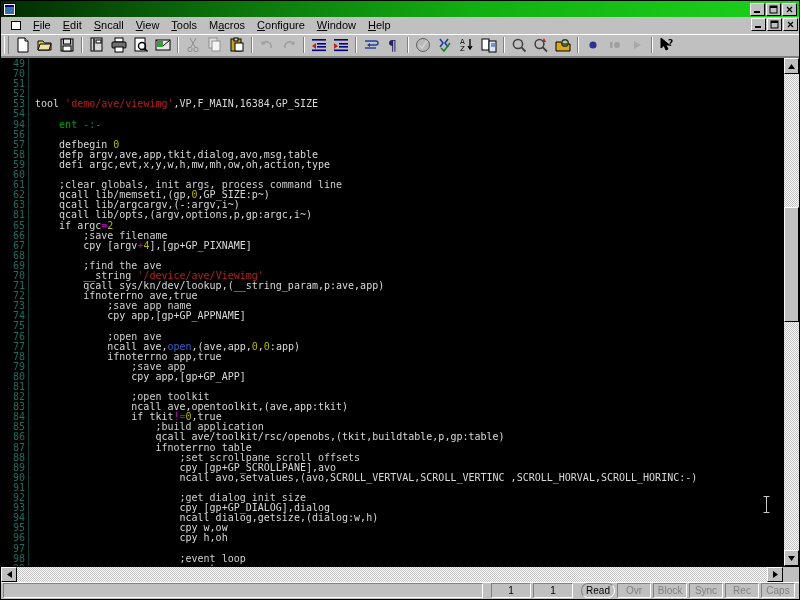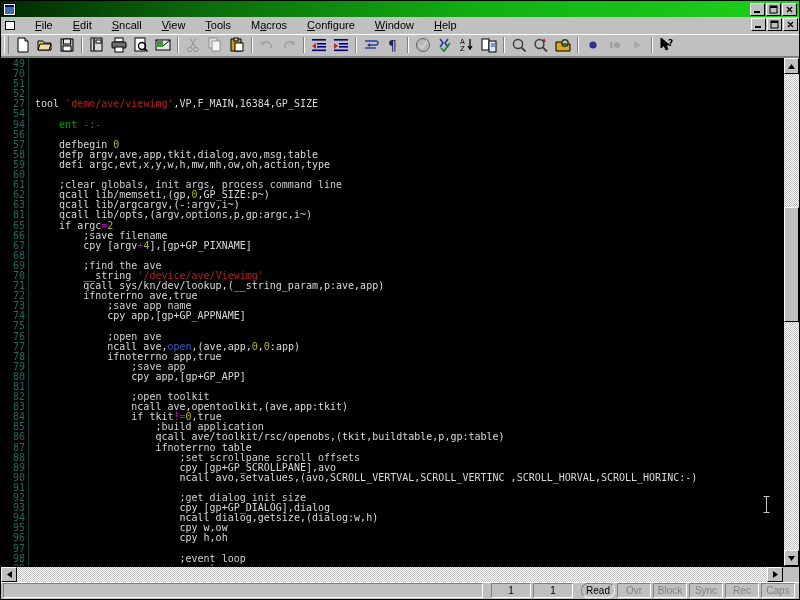--- a/index.html
+++ b/index.html
@@ -67,24 +67,23 @@
     font-size:8px;color:#000;line-height:1;
     font-family:"Liberation Sans",sans-serif;
   }
   .winbtn svg{display:block;}
 
   
   .menubar{
     height:16px;flex:0 0 16px;
     background:#c0c0c0;
     display:flex;align-items:center;
-    padding-left:2px;
+    padding-left:8px;
     border-bottom:1px solid #c0c0c0;
     position:relative;
-    gap:8px;
   }
   .menubar .mdi-icon{
     width:14px;height:13px;
     background:#c0c0c0;
     margin-right:4px;
     display:flex;align-items:center;justify-content:center;
     box-sizing:border-box;
   }
   .menubar .mdi-icon i{
     display:block;width:10px;height:9px;background:#ffffff;border:1px solid #000;box-sizing:border-box;
@@ -552,21 +551,21 @@
     </div>
   </div>
 
   <div class="editor-wrap">
     <div class="editor">
       <div class="gutter">
           <div>49</div>
           <div>70</div>
           <div>51</div>
           <div>52</div>
-          <div>27</div>
+          <div>53</div>
           <div>54</div>
           <div>94</div>
           <div>56</div>
           <div>57</div>
           <div>58</div>
           <div>59</div>
           <div>60</div>
           <div>61</div>
           <div>62</div>
           <div>63</div>

